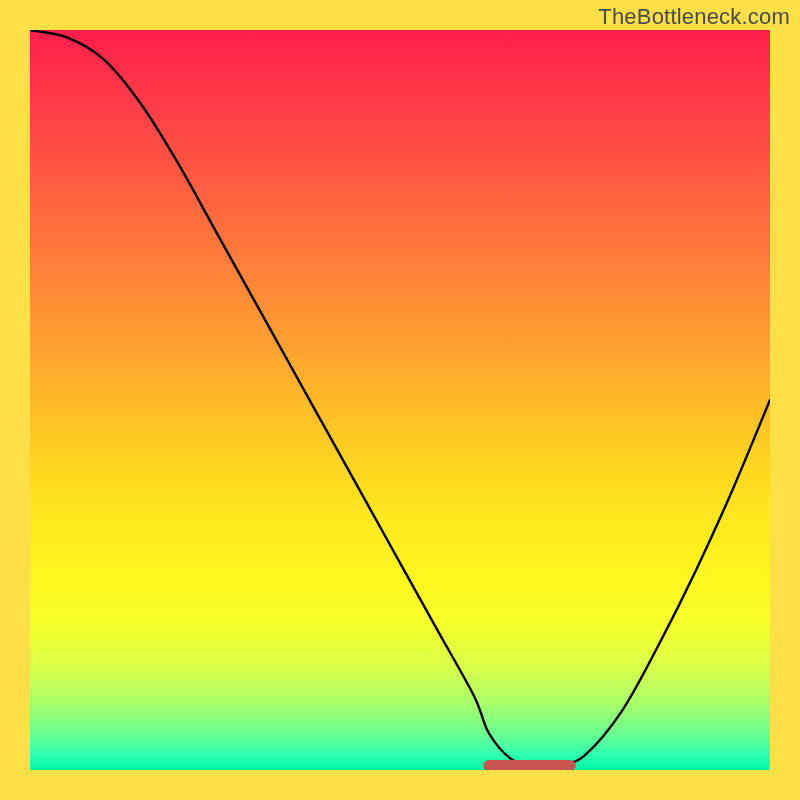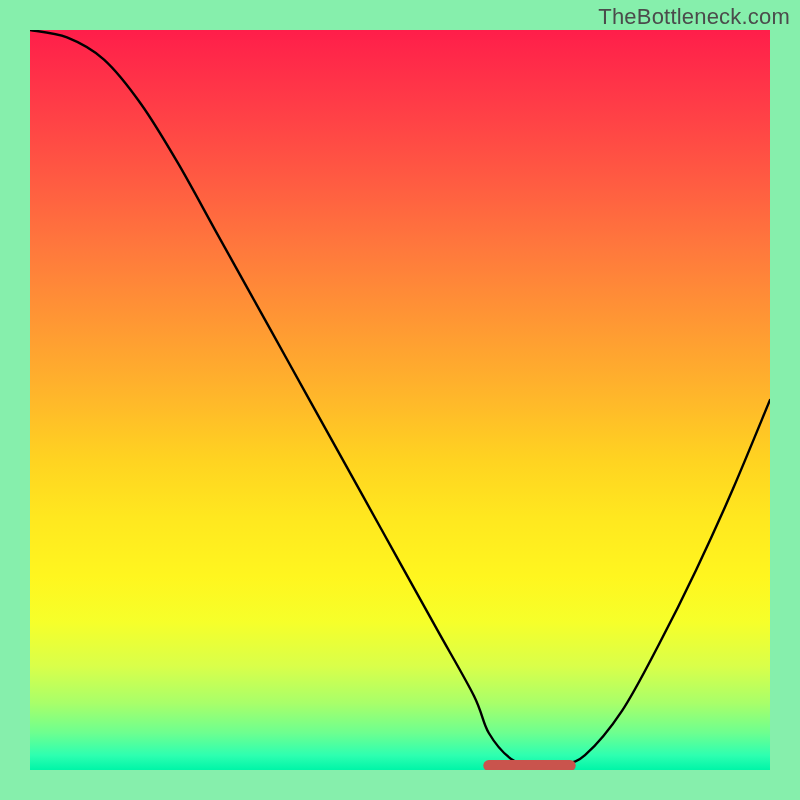--- a/index.html
+++ b/index.html
@@ -8,21 +8,21 @@
     width: 800px;
     height: 800px;
     background: #000;
     overflow: hidden;
     font-family: Arial, Helvetica, sans-serif;
   }
   .frame {
     position: relative;
     width: 800px;
     height: 800px;
-    background: #86efac;
+    background: #fde047;
     text-align: right;
   }
   .attribution {
     position: absolute;
     top: 4px;
     right: 10px;
     color: #4b4b4b;
     font-size: 22px;
     letter-spacing: 0.2px;
     z-index: 10;

